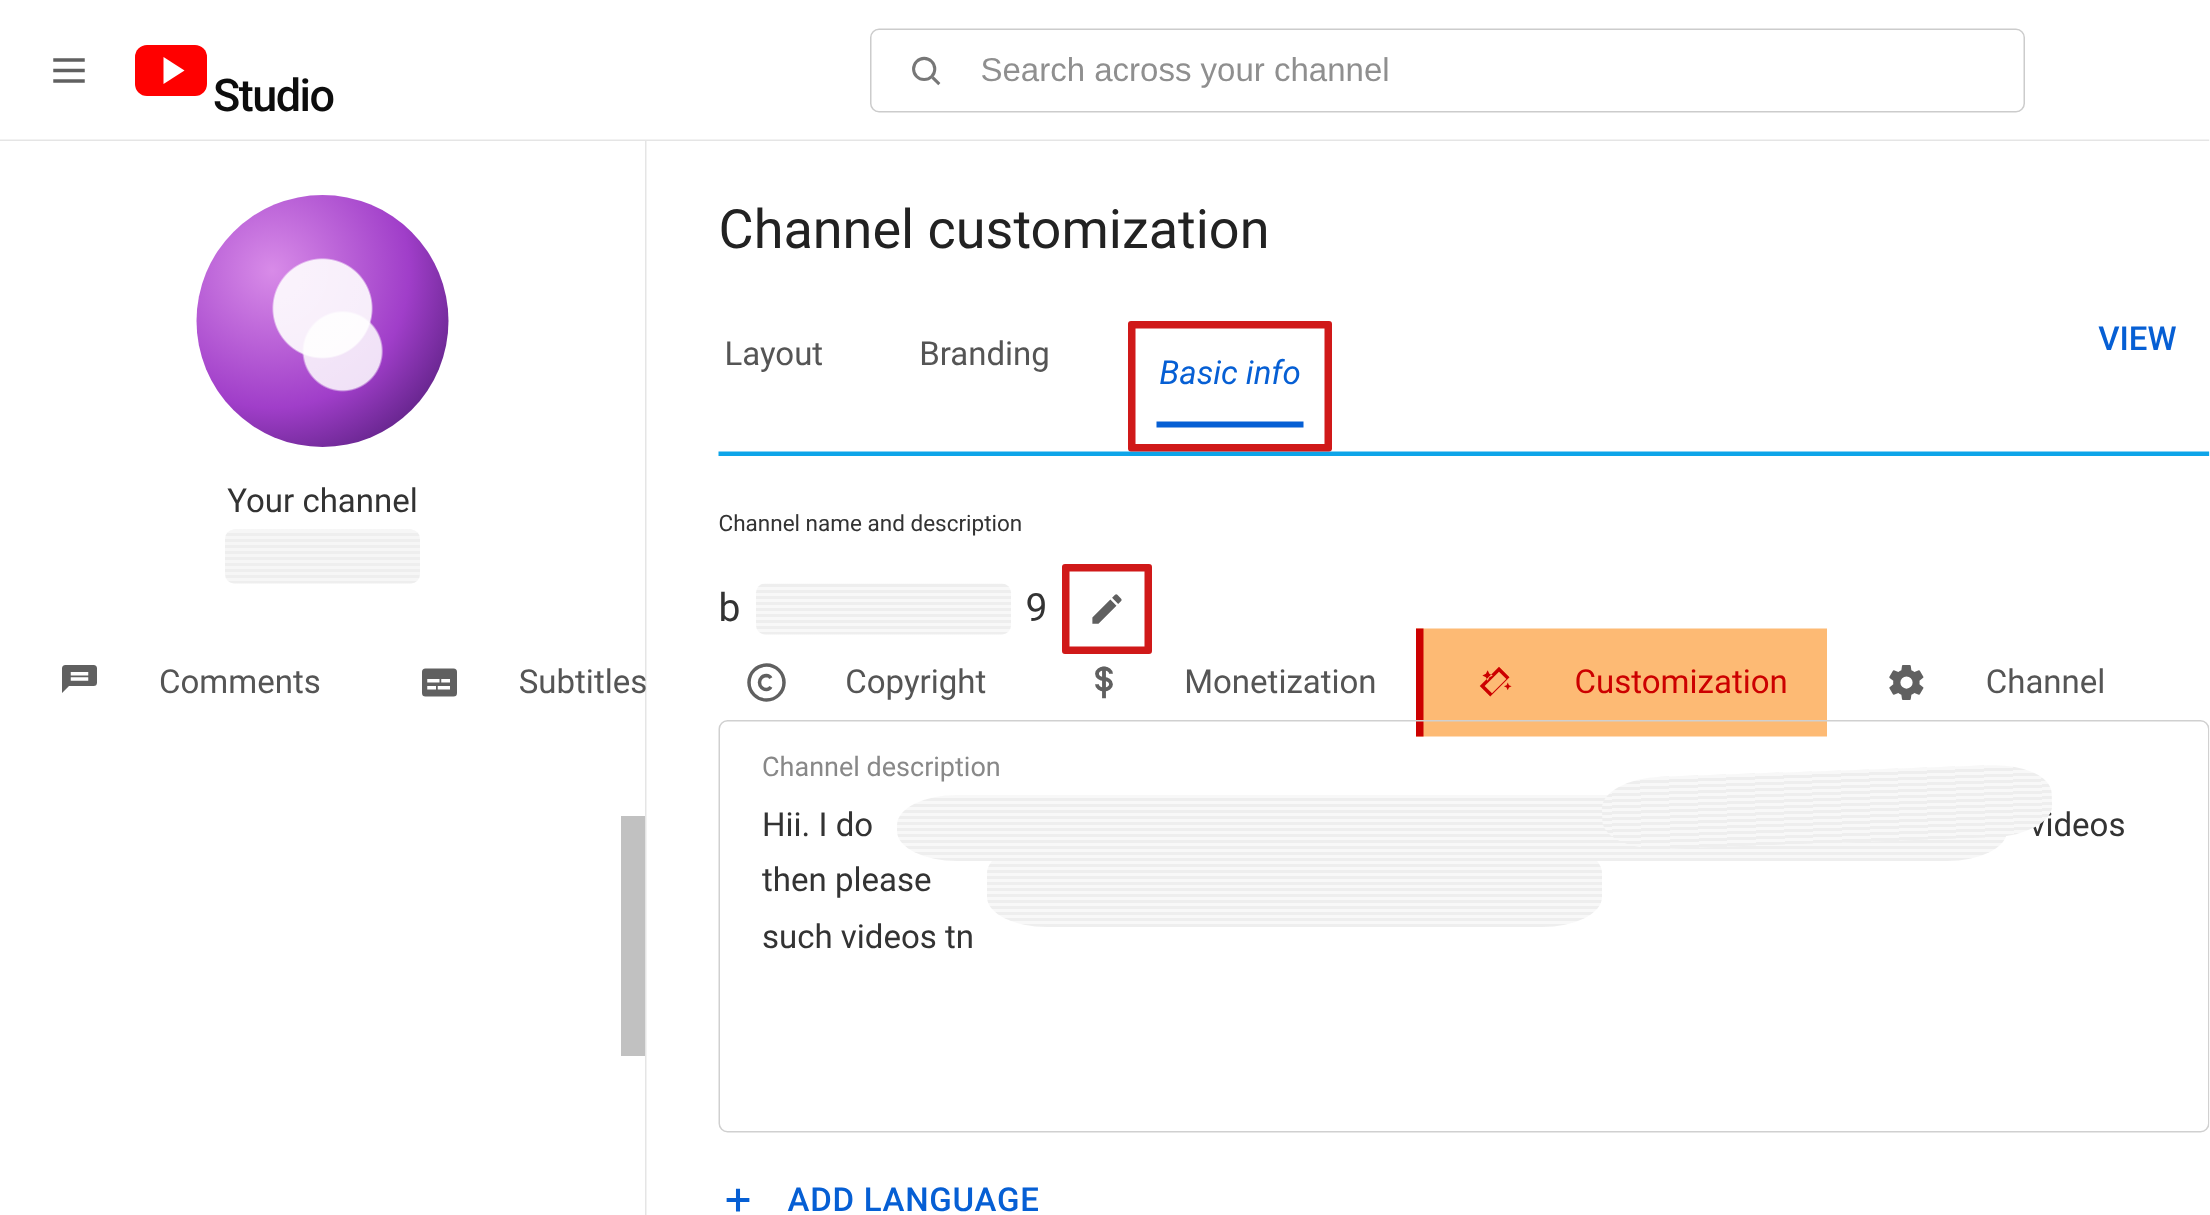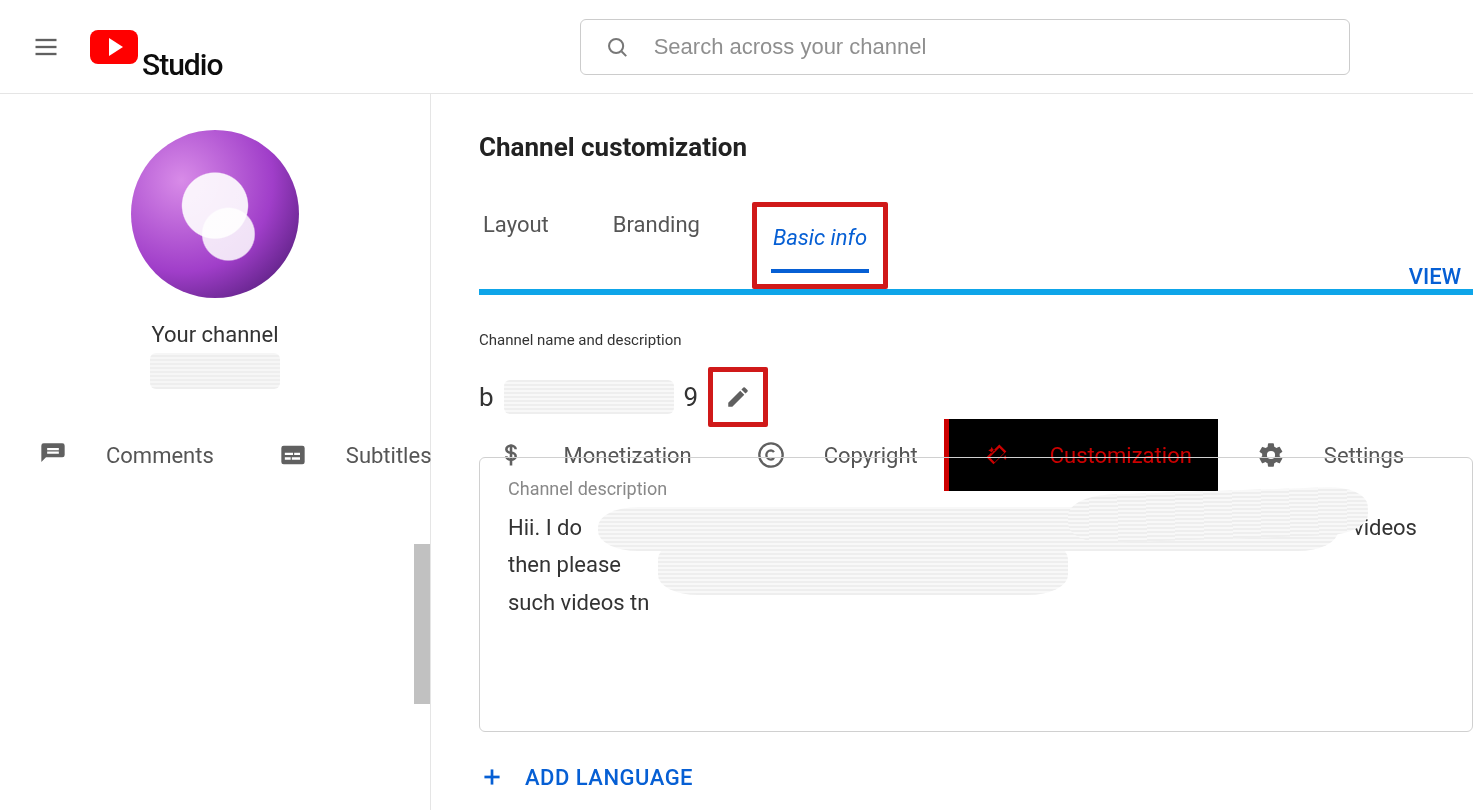--- a/index.html
+++ b/index.html
@@ -102,36 +102,36 @@
     display: flex; align-items: center;
     height: 72px;
     padding: 0 26px 0 38px;
     gap: 38px;
     font-size: 22px;
     color: #555;
     cursor: pointer;
   }
   .nav-item .icon { width: 30px; height: 30px; display:flex; align-items:center; justify-content:center; color:#606060;}
   .nav-item.active {
-    background: #000000;
+    background: #fdba74;
     color: #cc0000;
     border-left: 5px solid #cc0000;
     padding-left: 33px;
   }
   .nav-item.active .icon { color: #cc0000; }
 
   
   .main {
     flex: 1;
     padding: 38px 0 0 48px;
     overflow: hidden;
     position: relative;
   }
-  .page-title { font-size: 26px; font-weight: 700; color: #222; margin-bottom: 40px; }
-  .tabs-row { display:flex; align-items:flex-end; border-bottom:6px solid #0ea5e9; padding-right:10px; }
+  .page-title { font-size: 36px; font-weight: 400; color: #222; margin-bottom: 40px; }
+  .tabs-row { display:flex; align-items:flex-start; border-bottom:3px solid #0ea5e9; padding-right:20px; }
   .tabs { display: flex; gap: 56px; }
   .tab {
     font-size: 22px;
     color: #555;
     padding: 10px 4px 22px 4px;
     cursor: pointer;
     position: relative;
   }
   .tab.active { color: #065fd4; }
   .tab.active::after {
@@ -147,21 +147,21 @@
   .section-label { font-size: 15px; color: #333; margin: 36px 0 18px 0; }
   .name-row { display:flex; align-items:center; gap:10px; }
   .name-blur {
     width: 170px; height: 34px;
     background: repeating-linear-gradient(0deg, #eee, #eee 2px, #f8f8f8 2px, #f8f8f8 4px);
     border-radius: 6px;
   }
   .name-letters { font-size: 26px; color:#333; }
   .hl-edit { padding:12px; display:flex; align-items:center; justify-content:center; }
   .desc-box {
-    margin-top: 30px;
+    margin-top: 44px;
     border: 1px solid #d0d0d0;
     border-radius: 6px;
     padding: 20px 44px 110px 28px;
     min-height: 260px;
     position: relative;
     overflow: hidden;
   }
   .desc-label { color:#888; font-size:18px; margin-bottom:10px;}
   .desc-text { font-size: 22px; color: #333; line-height: 1.7; position: relative; }
   .desc-blur {
@@ -218,51 +218,51 @@
       <div class="nav-item">
         <span class="icon">
           <svg width="28" height="28" viewBox="0 0 24 24" fill="currentColor">
               <path d="M20 4H4a2 2 0 0 0-2 2v12a2 2 0 0 0 2 2h16a2 2 0 0 0 2-2V6a2 2 0 0 0-2-2zM5 14h5v2H5v-2zm13 2h-7v-2h7v2zM5 10h7v2H5v-2zm13 2h-5v-2h5v2z"></path>
             </svg>
         </span>
         <span>Subtitles</span>
       </div>
       <div class="nav-item">
         <span class="icon">
+          <svg width="28" height="28" viewBox="0 0 24 24" fill="none" stroke="currentColor" stroke-width="2">
+              <circle cx="12" cy="12" r="10"></circle>
+              <path d="M14.5 9.5A3 3 0 0 0 12 8a4 4 0 1 0 0 8 3 3 0 0 0 2.5-1.5"></path>
+            </svg>
+        </span>
+        <span>Copyright</span>
+      </div>
+      <div class="nav-item">
+        <span class="icon">
           <svg width="28" height="28" viewBox="0 0 24 24" fill="none" stroke="currentColor" stroke-width="2.2">
               <path d="M12 3v18"></path>
               <path d="M16 7c0-1.7-1.8-3-4-3s-4 1.3-4 3 1.8 3 4 3 4 1.3 4 3-1.8 3-4 3-4-1.3-4-3"></path>
             </svg>
         </span>
         <span>Monetization</span>
       </div>
-      <div class="nav-item">
-        <span class="icon">
-          <svg width="28" height="28" viewBox="0 0 24 24" fill="none" stroke="currentColor" stroke-width="2">
-              <circle cx="12" cy="12" r="10"></circle>
-              <path d="M14.5 9.5A3 3 0 0 0 12 8a4 4 0 1 0 0 8 3 3 0 0 0 2.5-1.5"></path>
-            </svg>
-        </span>
-        <span>Copyright</span>
-      </div>
       <div class="nav-item active">
         <span class="icon">
           <svg width="28" height="28" viewBox="0 0 24 24" fill="currentColor">
               <path d="M7.5 5l-1 2-2 1 2 1 1 2 1-2 2-1-2-1-1-2zM19 12l-.7 1.5-1.5.7 1.5.7.7 1.5.7-1.5 1.5-.7-1.5-.7L19 12zM14 3l6 6-11 11-6-6L14 3zm0 2.8L5.8 14 10 18.2 18.2 10 14 5.8z"></path>
             </svg>
         </span>
         <span>Customization</span>
       </div>
       <div class="nav-item">
         <span class="icon">
           <svg width="28" height="28" viewBox="0 0 24 24" fill="currentColor">
               <path d="M19.4 13a7.5 7.5 0 0 0 .07-1 7.5 7.5 0 0 0-.07-1l2.11-1.65a.5.5 0 0 0 .12-.64l-2-3.46a.5.5 0 0 0-.61-.22l-2.49 1a7.3 7.3 0 0 0-1.73-1l-.38-2.65A.5.5 0 0 0 13.93 2h-4a.5.5 0 0 0-.49.42L9.06 5.07a7.3 7.3 0 0 0-1.73 1l-2.49-1a.5.5 0 0 0-.61.22l-2 3.46a.5.5 0 0 0 .12.64L4.46 11a7.5 7.5 0 0 0-.07 1 7.5 7.5 0 0 0 .07 1l-2.11 1.65a.5.5 0 0 0-.12.64l2 3.46a.5.5 0 0 0 .61.22l2.49-1a7.3 7.3 0 0 0 1.73 1l.38 2.65a.5.5 0 0 0 .49.42h4a.5.5 0 0 0 .49-.42l.38-2.65a7.3 7.3 0 0 0 1.73-1l2.49 1a.5.5 0 0 0 .61-.22l2-3.46a.5.5 0 0 0-.12-.64ZM12 15.5A3.5 3.5 0 1 1 15.5 12 3.5 3.5 0 0 1 12 15.5Z"></path>
             </svg>
         </span>
-        <span>Settings</span>
+        <span>Channel</span>
       </div>
     </div>
     <div class="sidebar-scroll-indicator"></div>
   </div>
 
   <div class="main">
     <div class="page-title">Channel customization</div>
 
     <div class="tabs-row">
       <div class="tabs">

